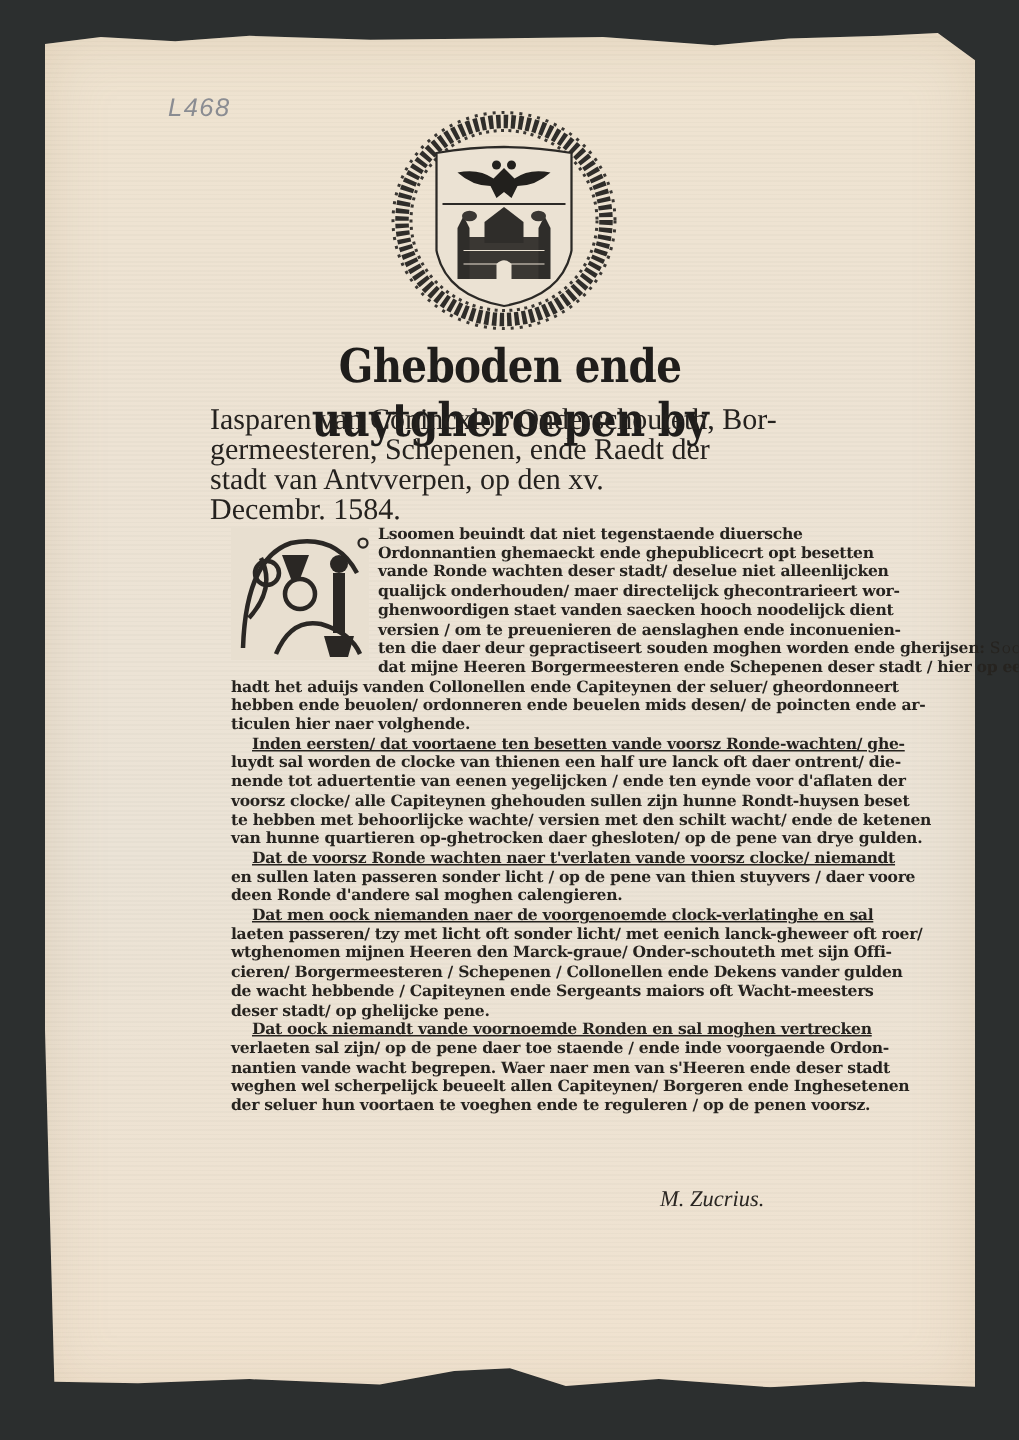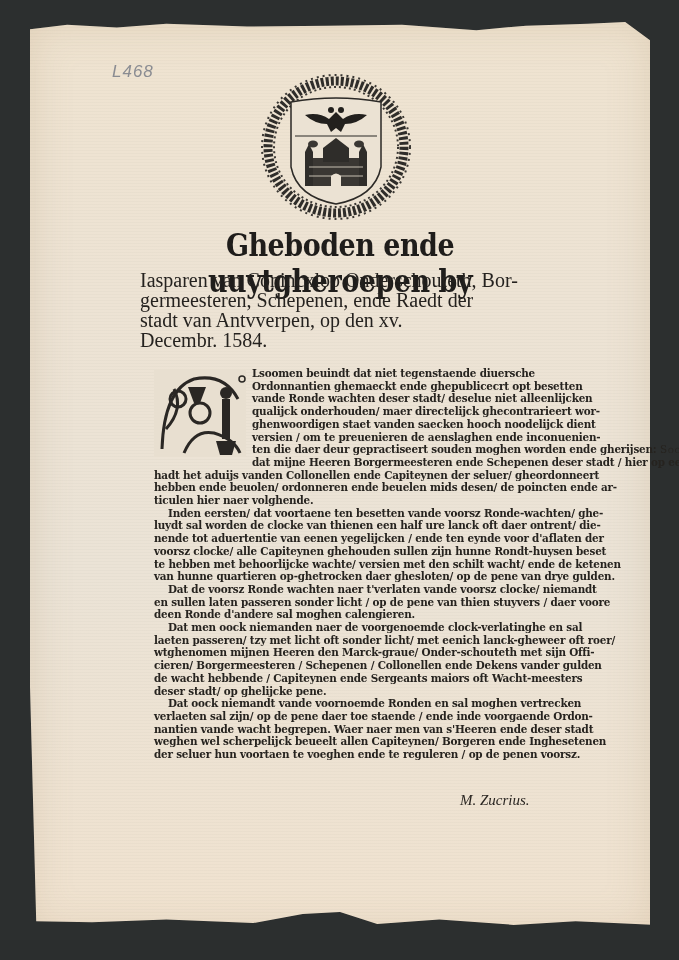--- a/index.html
+++ b/index.html
@@ -58,46 +58,45 @@
       left: 140px; top: 270px;
       width: 400px;
       text-align: left;
       font-family: "Liberation Serif", serif;
       font-size: 20px;
       line-height: 20px;
       color: #25221f;
     }
     .body {
       position: absolute;
-      left: 154px; top: 367px;
+      left: 154px; top: 350px;
       width: 420px;
       font-family: "DejaVu Serif", serif;
       font-weight: bold;
       font-size: 10.4px;
       line-height: 12.7px;
       color: #26231f;
       text-align: justify;
       letter-spacing: -0.2px;
     }
     .initial {
       float: left;
       width: 92px; height: 88px;
       margin: 2px 6px 0 0;
     }
     .line { display: block; white-space: nowrap; }
-    .indent { padding-left: 14px; }
+    .indent { padding-left: 14px; text-decoration: underline; }
     .smallcaps { font-variant: small-caps; font-weight: normal; letter-spacing: 1px; }
     .signature {
       position: absolute;
       left: 440px; top: 792px;
       font-family: "Liberation Serif", serif;
       font-style: italic;
       font-size: 15px;
       color: #2a2622;
-      margin-left: 20px;
     }
   </style>
 </head>
 <body>
 
 <div class="scan">
   <div class="paper"></div>
 
   <div class="shelfmark">L468</div>
 

